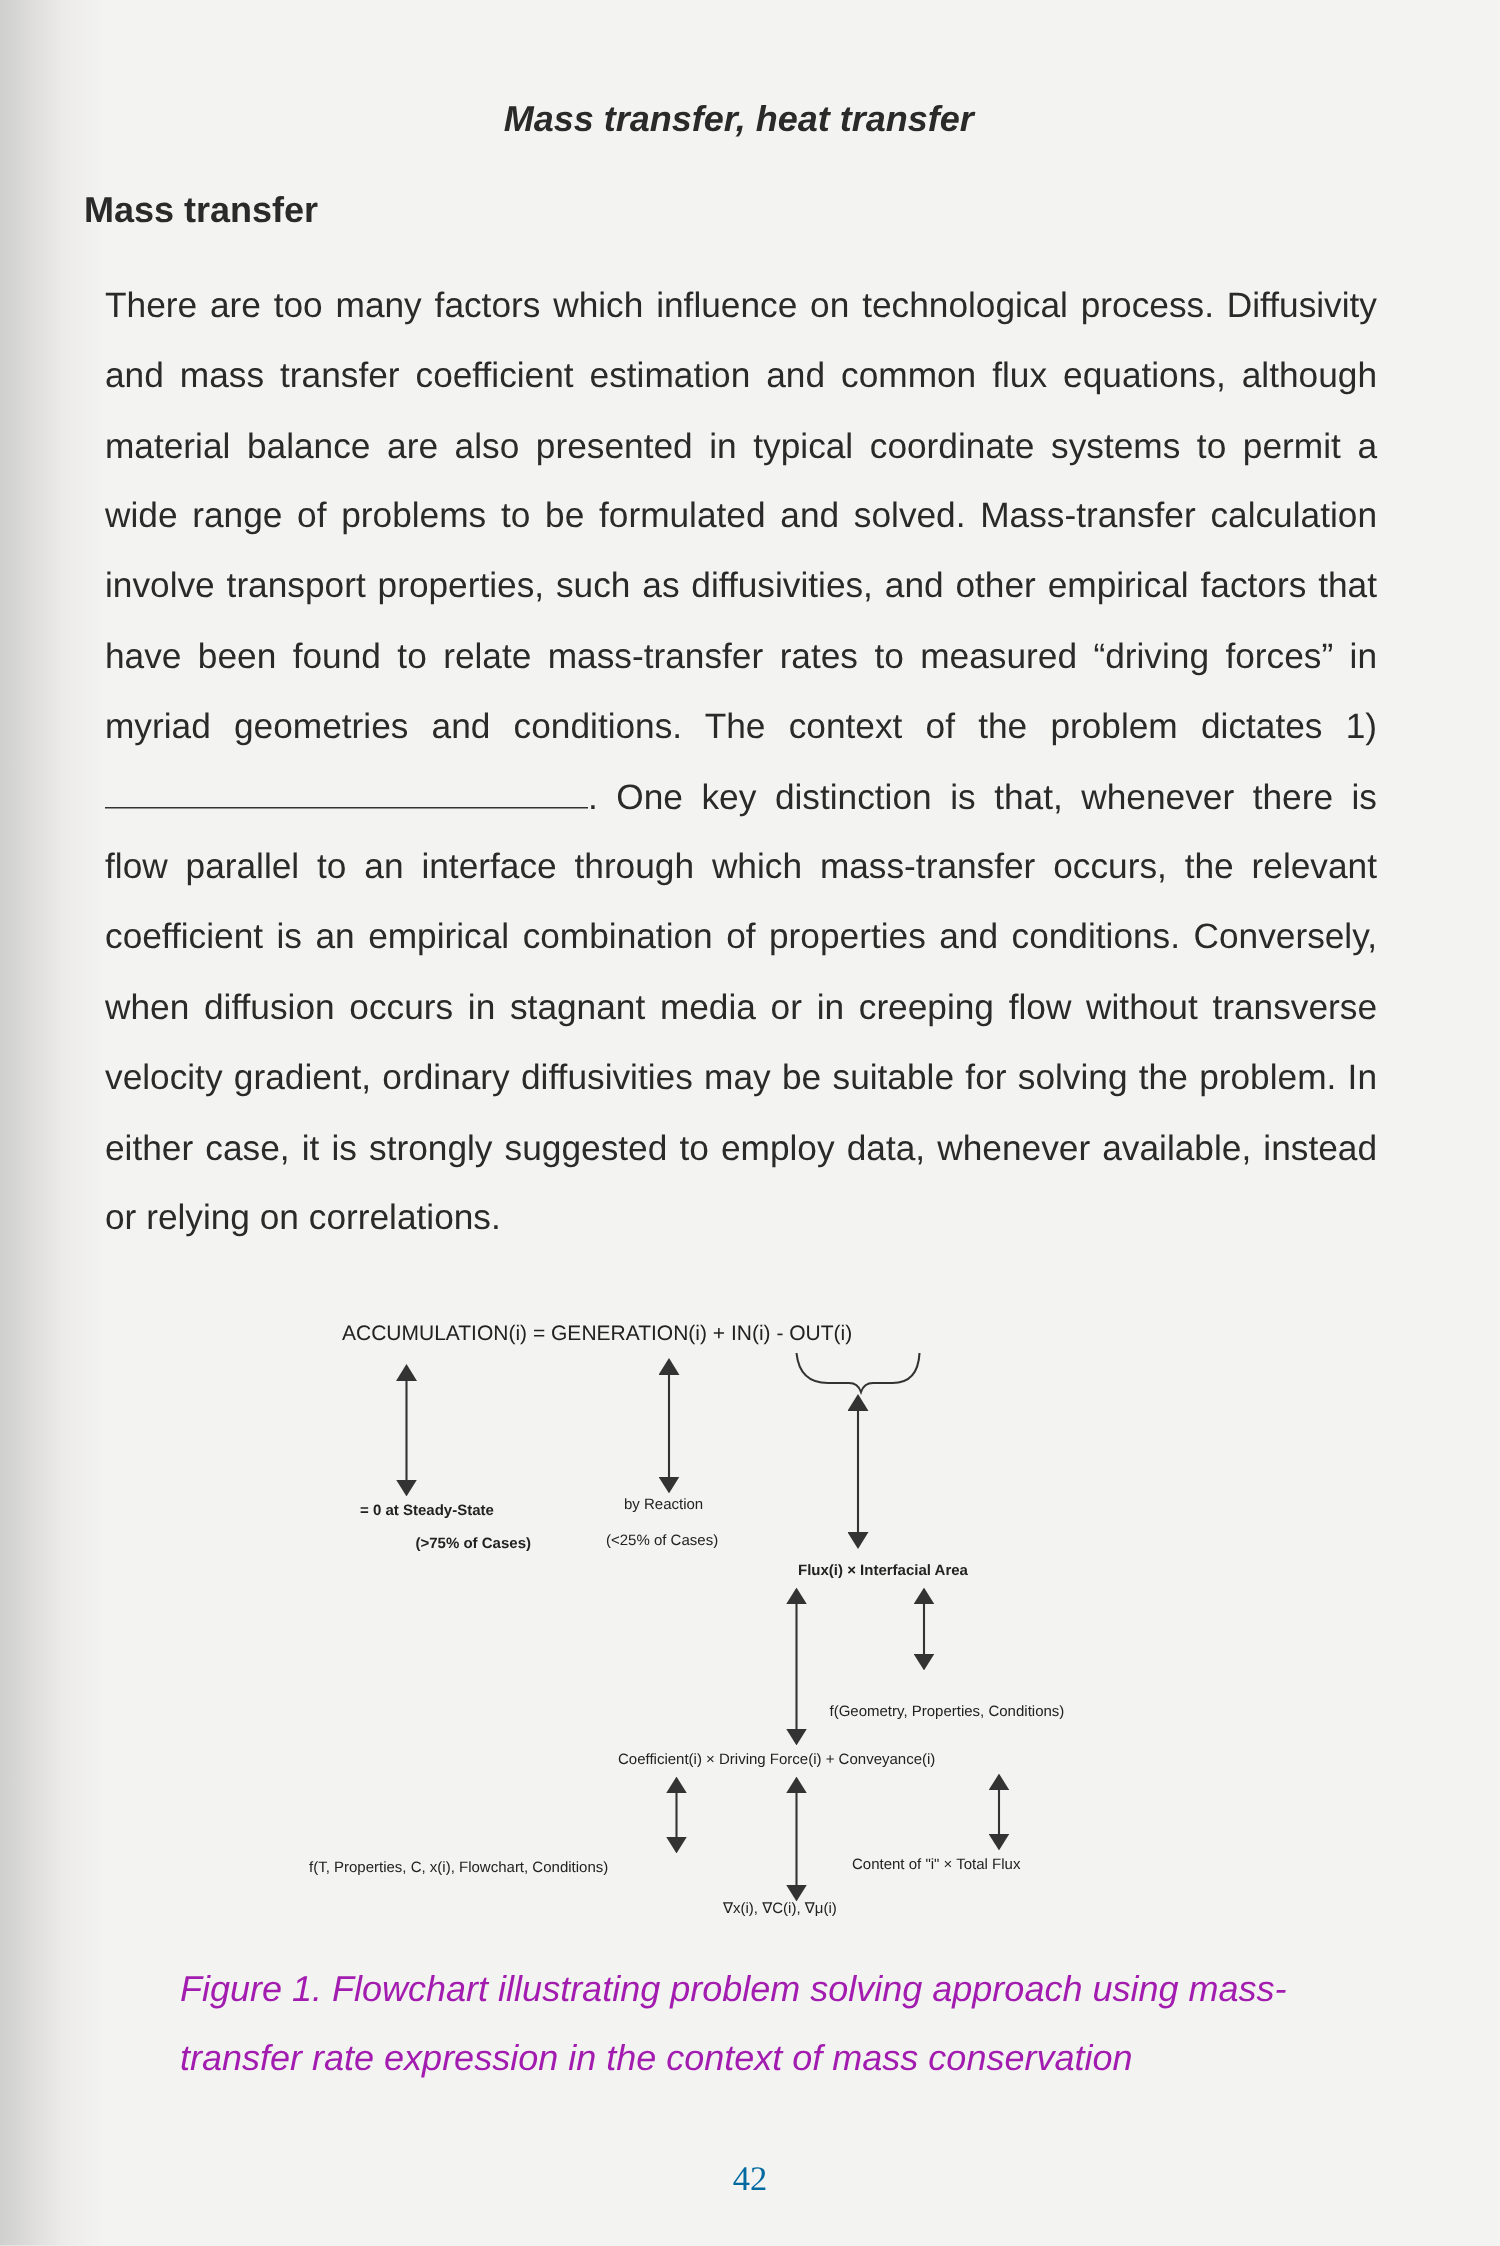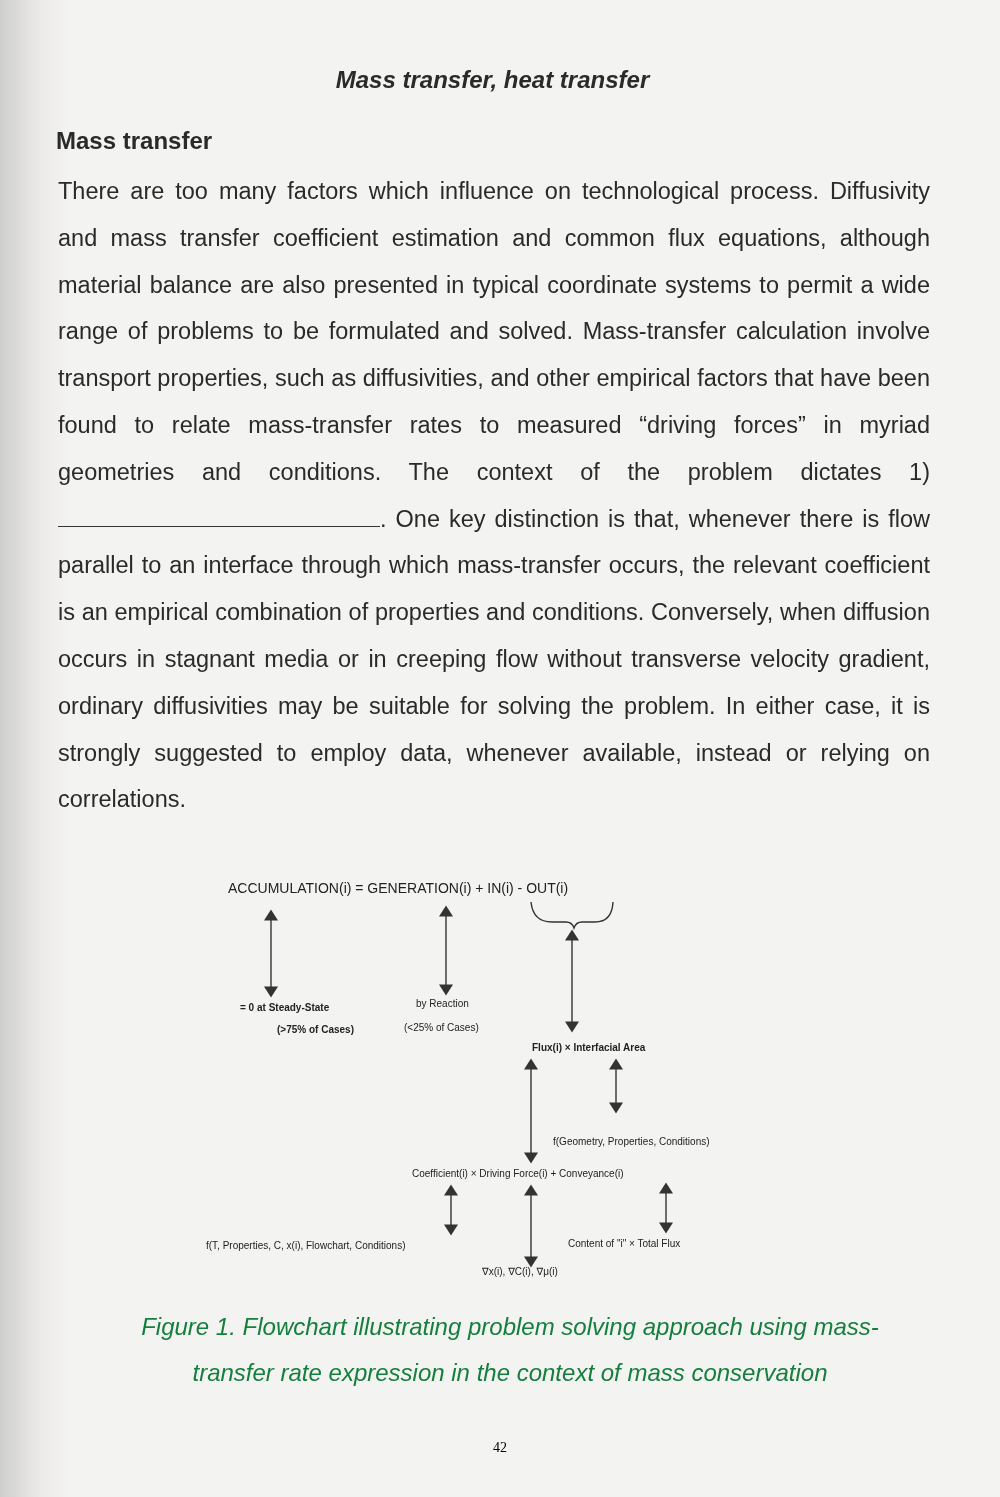--- a/index.html
+++ b/index.html
@@ -1,28 +1,28 @@
 <!DOCTYPE html>
 <html><head>
 <meta charset="utf-8">
 <style>
   html,body{margin:0;padding:0;}
   body{width:1000px;height:1497px;background:#f3f3f1;position:relative;overflow:hidden;font-family:"Liberation Sans",sans-serif;color:#2a2a2a;}
   .shade{position:absolute;left:0;top:0;width:70px;height:1497px;background:linear-gradient(to right,#cfcfcd,#ecebea 60%,#f3f3f1);}
   .running-head{position:absolute;top:66px;left:0;width:985px;text-align:center;font-size:24px;font-style:italic;font-weight:bold;}
   .section-title{position:absolute;top:127px;left:56px;font-size:24px;font-weight:bold;}
   .body{position:absolute;top:168px;left:58px;width:872px;font-size:23.5px;line-height:46.8px;text-align:justify;}
-  .body p{margin:0;}
+  .body p{margin:12px;}
   .blank{display:inline-block;width:322px;border-bottom:1.5px solid #333;height:22px;vertical-align:baseline;}
   .fig{position:absolute;left:0;top:0;width:1000px;height:1497px;}
   .fig svg{position:absolute;left:0;top:0;}
   .lbl{position:absolute;font-size:10px;white-space:nowrap;color:#222;}
   .lbl.big{font-size:14px;}
-  .caption{position:absolute;top:1304px;left:120px;width:780px;font-size:24px;font-style:italic;line-height:46px;color:#15803d;text-align:center;}
-  .page-num{position:absolute;top:1440px;left:0;width:1000px;text-align:center;font-family:"Liberation Serif",serif;font-size:14px;color:#000000;}
+  .caption{position:absolute;top:1304px;left:120px;width:780px;font-size:24px;font-style:italic;line-height:46px;color:#a21caf;}
+  .page-num{position:absolute;top:1440px;left:0;width:1000px;text-align:center;font-family:"Liberation Serif",serif;font-size:23px;color:#0369a1;}
 </style>
 </head>
 <body>
 
 <div class="shade"></div>
 
 <div class="running-head">Mass transfer, heat transfer</div>
 <div class="section-title">Mass transfer</div>
 
 <div class="body">

